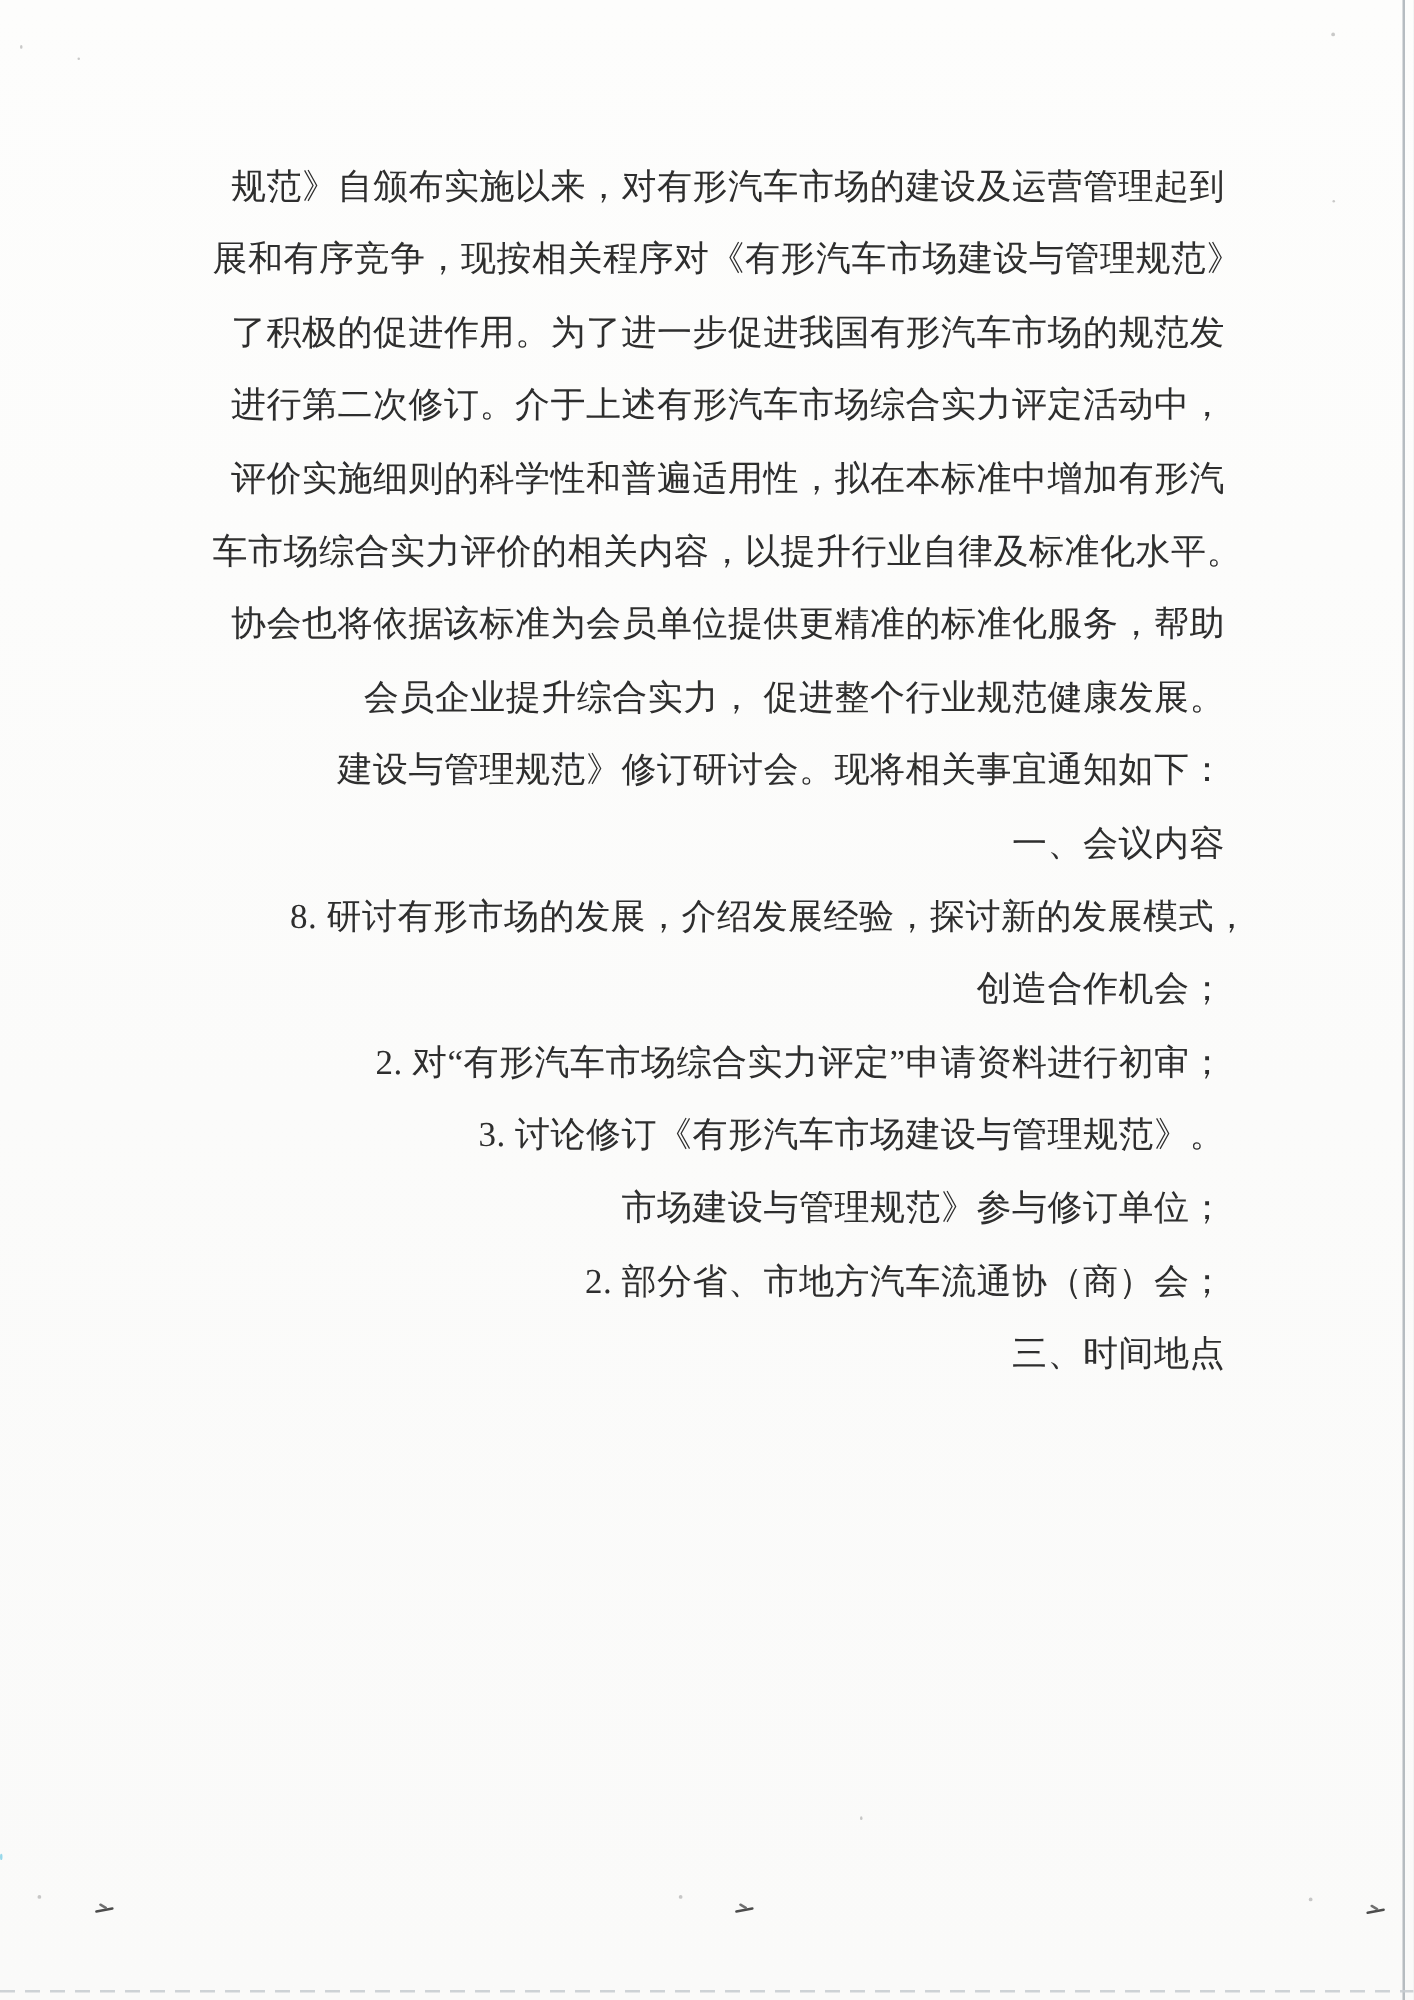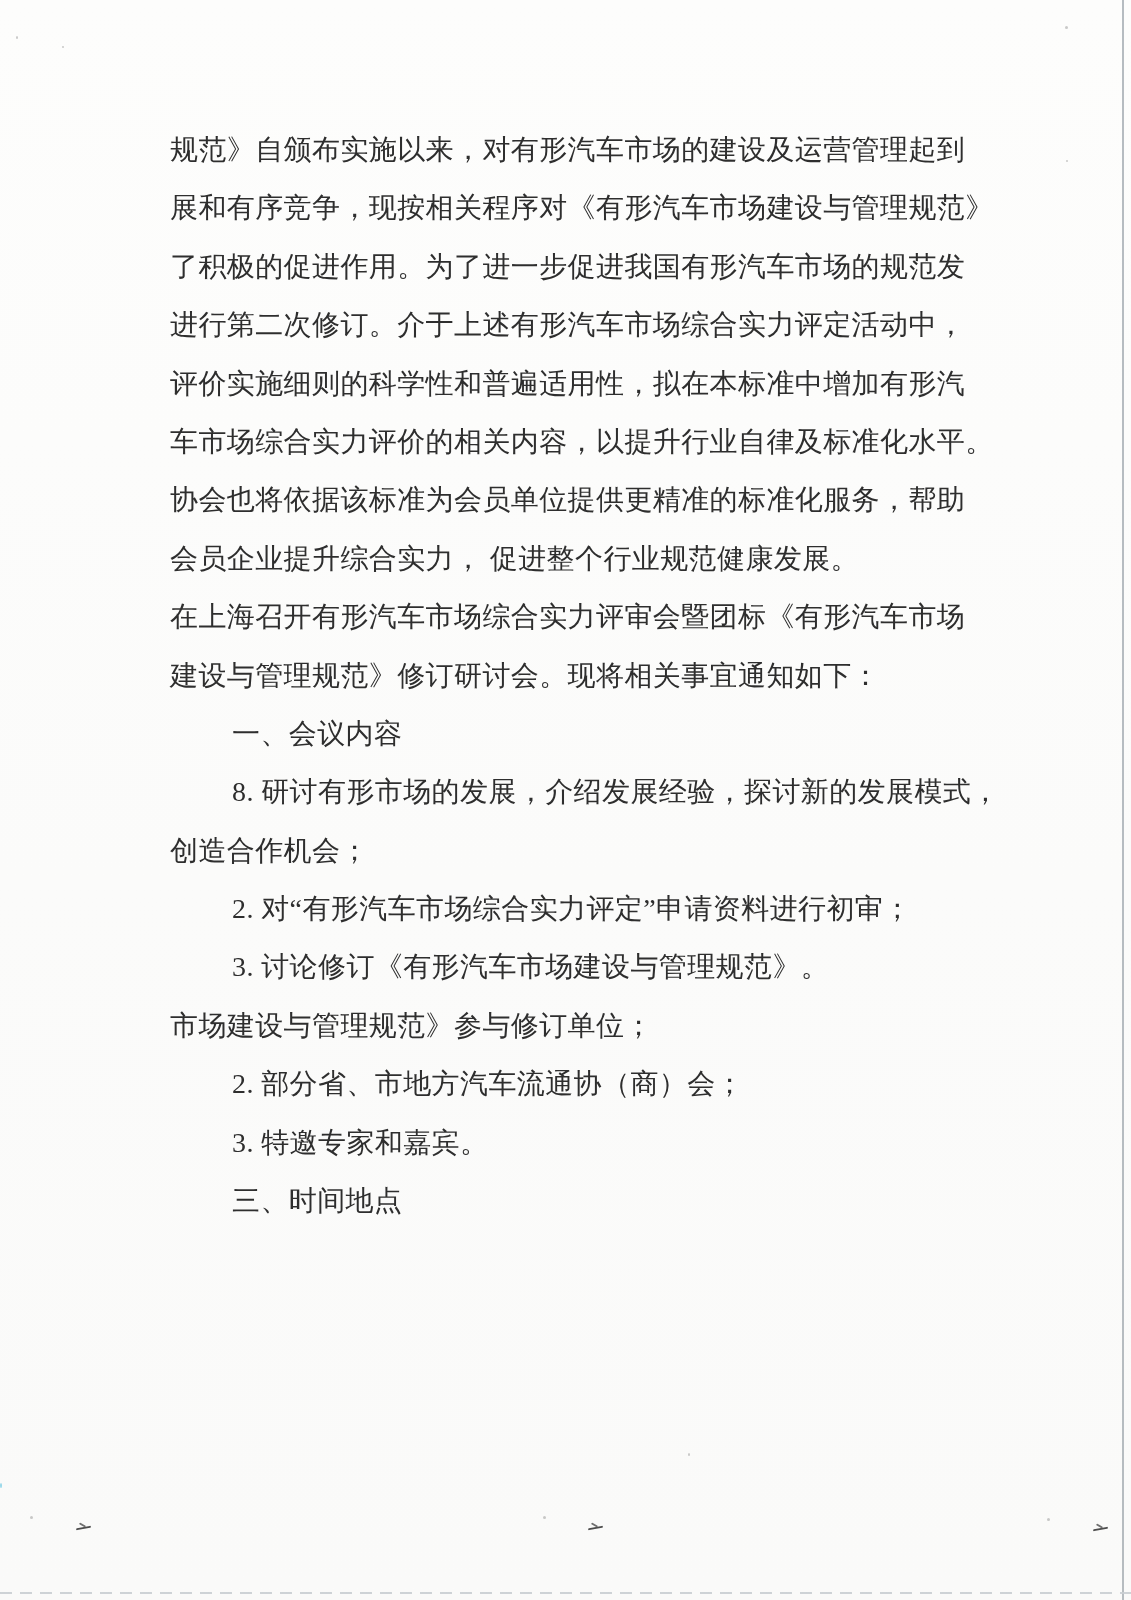--- a/index.html
+++ b/index.html
@@ -13,21 +13,21 @@
   .text-block{
     position:absolute;
     left:170px;top:121px;
     width:810px;
     font-size:28px;
     line-height:58.4px;
     color:#2e2e2e;
     letter-spacing:0.4px;
     font-weight:400;
   }
-  .line{height:58.4px;white-space:nowrap;}
+  .line{height:58.4px;white-space:nowrap;text-align:right;}
   .line.indent{padding-left:62px;}
 
   
   .edge-right{
     position:absolute;left:1122px;top:0;width:2px;height:1600px;
     background:#a9b0b6;opacity:.85;
   }
   .edge-bottom{
     position:absolute;left:0;top:1592px;width:1131px;height:2px;
     background:repeating-linear-gradient(90deg,#c9ced2 0 12px,rgba(201,206,210,0) 12px 20px);
@@ -52,30 +52,28 @@
 
   <div class="text-block" id="text-block">
       <div class="line">规范》自颁布实施以来，对有形汽车市场的建设及运营管理起到</div>
       <div class="line">展和有序竞争，现按相关程序对《有形汽车市场建设与管理规范》</div>
       <div class="line">了积极的促进作用。为了进一步促进我国有形汽车市场的规范发</div>
       <div class="line">进行第二次修订。介于上述有形汽车市场综合实力评定活动中，</div>
       <div class="line">评价实施细则的科学性和普遍适用性，拟在本标准中增加有形汽</div>
       <div class="line">车市场综合实力评价的相关内容，以提升行业自律及标准化水平。</div>
       <div class="line">协会也将依据该标准为会员单位提供更精准的标准化服务，帮助</div>
       <div class="line">会员企业提升综合实力， 促进整个行业规范健康发展。</div>
-      <div class="line">在上海召开有形汽车市场综合实力评审会暨团标《有形汽车市场</div>
       <div class="line">建设与管理规范》修订研讨会。现将相关事宜通知如下：</div>
       <div class="line indent">一、会议内容</div>
       <div class="line indent">8. 研讨有形市场的发展，介绍发展经验，探讨新的发展模式，</div>
       <div class="line">创造合作机会；</div>
       <div class="line indent">2. 对“有形汽车市场综合实力评定”申请资料进行初审；</div>
       <div class="line indent">3. 讨论修订《有形汽车市场建设与管理规范》。</div>
       <div class="line">市场建设与管理规范》参与修订单位；</div>
       <div class="line indent">2. 部分省、市地方汽车流通协（商）会；</div>
-      <div class="line indent">3. 特邀专家和嘉宾。</div>
       <div class="line indent">三、时间地点</div>
     </div>
 
   <div class="edge-right"></div>
   <div class="edge-bottom"></div>
 
   <div class="smudge" style="left:76px;top:1523px;"></div>
   <div class="smudge" style="left:588px;top:1523px;"></div>
   <div class="smudge" style="left:1093px;top:1524px;"></div>
 

